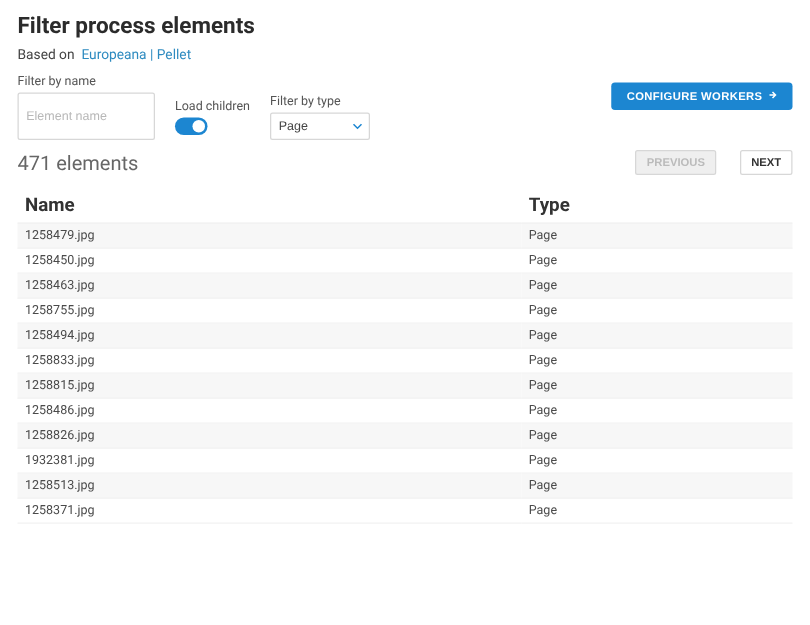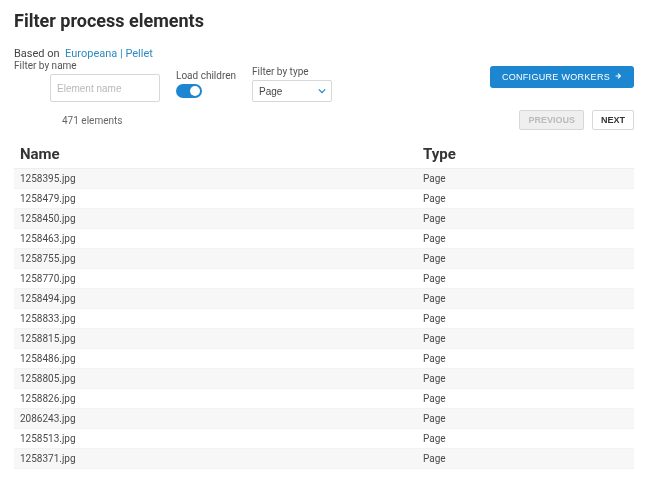--- a/index.html
+++ b/index.html
@@ -6,29 +6,29 @@
   body {
     font-family: -apple-system, BlinkMacSystemFont, "Segoe UI", Roboto, "Helvetica Neue", Arial, sans-serif;
     background: #fff;
     color: #333;
     width: 648px;
     height: 500px;
     overflow: hidden;
     font-size: 12px;
   }
   .wrap { padding: 10px 14px; }
-  .title { font-size: 18px; font-weight: 700; color: #2b2b2b; margin-bottom: 16px; }
-  .subtitle { font-size: 11px; color: #444; }
+  .title { font-size: 18px; font-weight: 700; color: #2b2b2b; margin-bottom: 6px; }
+  .subtitle { font-size: 11px; color: #444; margin-bottom: 10px; }
   .subtitle a { color: #2e8bc0; text-decoration: none; }
   .filter-row { display: flex; align-items: flex-end; gap: 16px; margin-bottom: 8px; position: relative; }
   .filter-group { display: flex; flex-direction: column; }
   .filter-label { font-size: 10px; color: #555; margin-bottom: 3px; }
   .input-text {
-    height: 28px; width: 110px; border: 1px solid #d7d7d7; border-radius: 2px;
-    padding: 0 6px; font-size: 10px; color: #555; margin-left: 36px;
+    height: 38px; width: 110px; border: 1px solid #d7d7d7; border-radius: 2px;
+    padding: 0 6px; font-size: 10px; color: #555;
   }
   .input-text::placeholder { color: #b8b8b8; }
   .select-wrap { position: relative; width: 80px; }
   .select {
     height: 22px; width: 100%; border: 1px solid #d7d7d7; border-radius: 2px;
     padding: 0 6px; font-size: 10px; color: #444; background: #fff;
     appearance: none; -webkit-appearance: none;
     cursor: pointer;
   }
   .select-caret {
@@ -39,29 +39,29 @@
     width: 26px; height: 14px; border-radius: 7px; background: #1c86d1;
     position: relative; cursor: pointer; margin-bottom: 4px;
   }
   .toggle-knob {
     position: absolute; width: 10px; height: 10px; border-radius: 50%;
     background: #fff; top: 2px; right: 2px;
   }
   .btn-primary {
     position: absolute; right: 0; top: 6px;
     background: #1c86d1; color: #fff; border: none; border-radius: 3px;
-    padding: 6px 12px; font-size: 9px; font-weight: 400; letter-spacing: 0.3px;
+    padding: 6px 12px; font-size: 9px; font-weight: 700; letter-spacing: 0.3px;
     cursor: pointer; display: inline-flex; align-items: center; gap: 4px;
   }
   .pager-row {
     display: flex; justify-content: space-between; align-items: center;
     margin-top: 6px; margin-bottom: 10px;
   }
-  .count { font-size: 10px; color: #666; margin-left: 48px; }
-  .pager { display: flex; gap: 8px; }
+  .count { font-size: 16px; color: #666; }
+  .pager { display: flex; gap: 19px; }
   .btn-page {
     border: 1px solid #d7d7d7; border-radius: 2px; background: #fff;
     padding: 4px 8px; font-size: 9px; font-weight: 600; cursor: pointer;
     color: #333;
   }
   .btn-page.disabled { background: #efefef; color: #bbb; cursor: default; }
   .tbl { width: 100%; border-collapse: collapse; }
   .tbl th {
     text-align: left; font-size: 15px; font-weight: 700; color: #333;
     padding: 5px 6px; border-bottom: 1px solid #eee;
@@ -127,69 +127,57 @@
 
   <table class="tbl">
     <thead>
       <tr>
         <th class="col-name">Name</th>
         <th class="col-type">Type</th>
       </tr>
     </thead>
     <tbody id="tbody">
         <tr>
-          <td>1258395.jpg</td>
-          <td>Page</td>
-        </tr>
-        <tr>
           <td>1258479.jpg</td>
           <td>Page</td>
         </tr>
         <tr>
           <td>1258450.jpg</td>
           <td>Page</td>
         </tr>
         <tr>
           <td>1258463.jpg</td>
           <td>Page</td>
         </tr>
         <tr>
           <td>1258755.jpg</td>
-          <td>Page</td>
-        </tr>
-        <tr>
-          <td>1258770.jpg</td>
           <td>Page</td>
         </tr>
         <tr>
           <td>1258494.jpg</td>
           <td>Page</td>
         </tr>
         <tr>
           <td>1258833.jpg</td>
           <td>Page</td>
         </tr>
         <tr>
           <td>1258815.jpg</td>
           <td>Page</td>
         </tr>
         <tr>
           <td>1258486.jpg</td>
           <td>Page</td>
         </tr>
         <tr>
-          <td>1258805.jpg</td>
-          <td>Page</td>
-        </tr>
-        <tr>
           <td>1258826.jpg</td>
           <td>Page</td>
         </tr>
         <tr>
-          <td>2086243.jpg</td>
+          <td>1932381.jpg</td>
           <td>Page</td>
         </tr>
         <tr>
           <td>1258513.jpg</td>
           <td>Page</td>
         </tr>
         <tr>
           <td>1258371.jpg</td>
           <td>Page</td>
         </tr>

